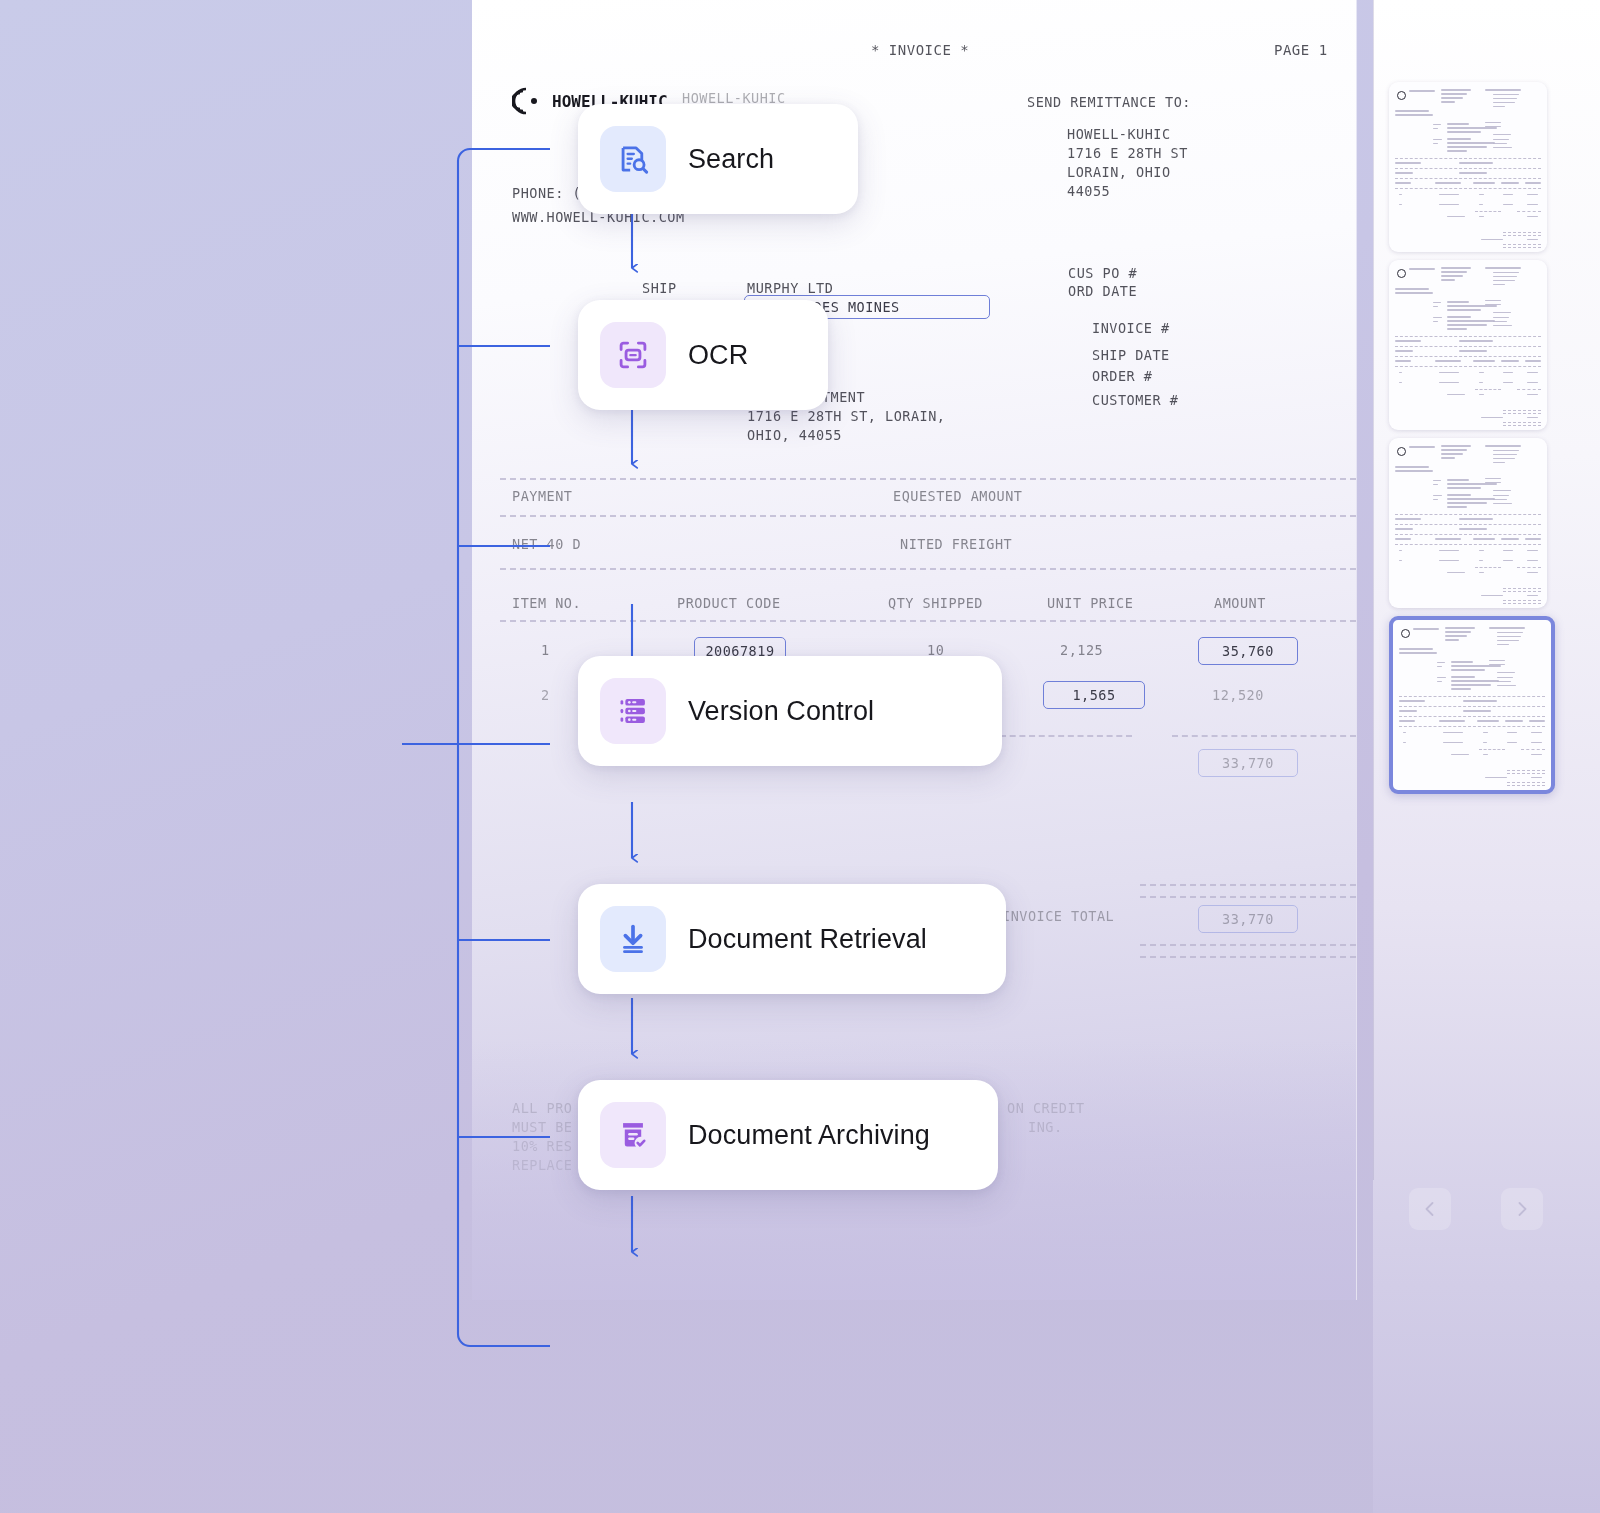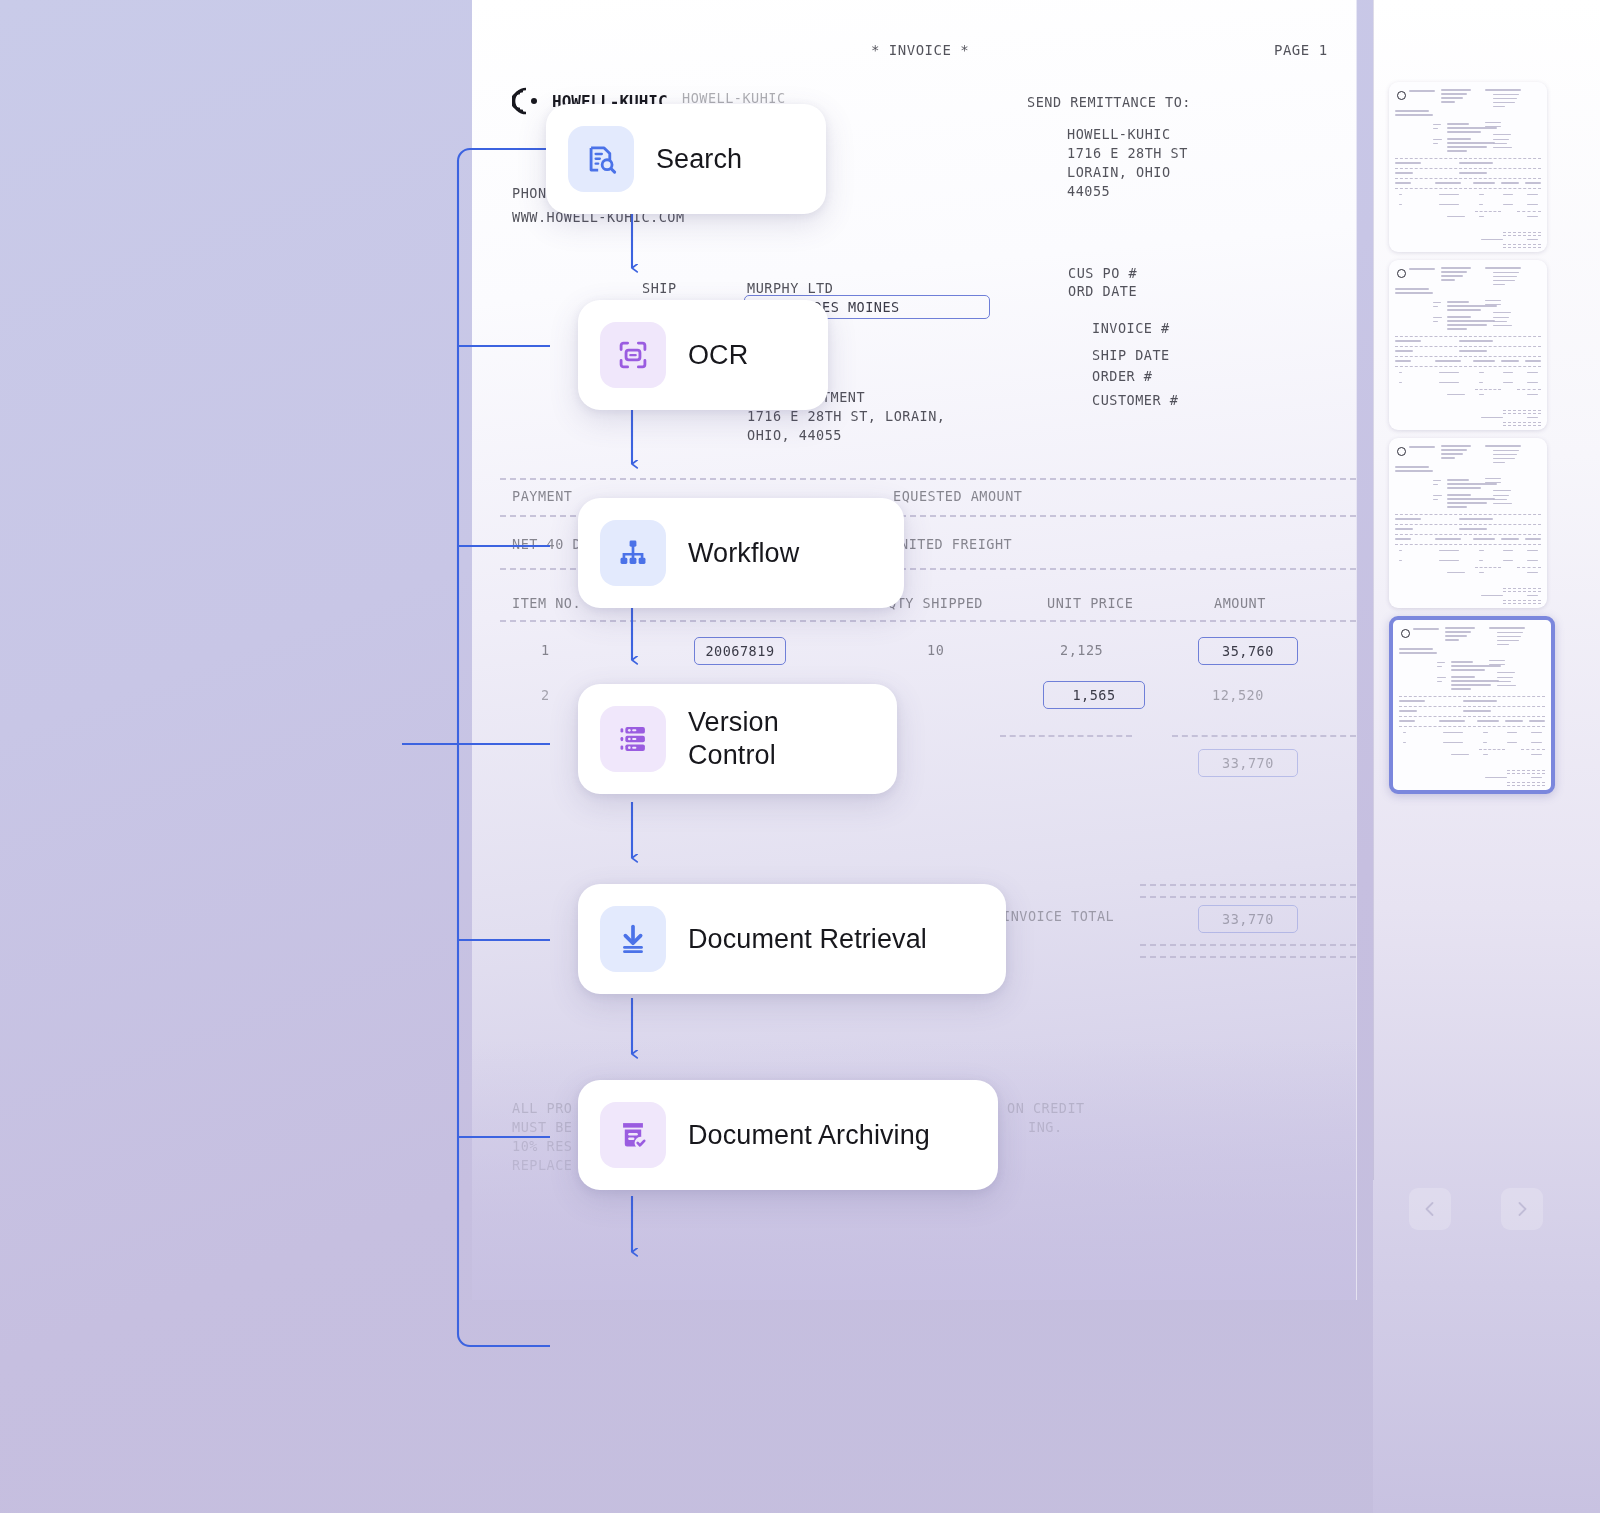--- a/index.html
+++ b/index.html
@@ -464,21 +464,21 @@
       <path d="M632 212 V268" marker-end="url(#arw)"></path>
       <path d="M632 408 V464" marker-end="url(#arw)"></path>
       <path d="M632 604 V660" marker-end="url(#arw)"></path>
       <path d="M632 802 V858" marker-end="url(#arw)"></path>
       <path d="M632 998 V1054" marker-end="url(#arw)"></path>
       <path d="M632 1196 V1252" marker-end="url(#arw)"></path>
     </g>
   </svg>
 
 
-  <div class="node" style="left:546px;top:104px;width:280px;box-sizing:border-box;">
+  <div class="node" style="left:578px;top:104px;width:280px;box-sizing:border-box;">
     <div class="ic blue">
       <svg width="34" height="34" viewBox="0 0 24 24">
         <path d="M5 4.2h9.2l4 4V13" fill="none" stroke="#4b72e8" stroke-width="2" stroke-linejoin="round"></path>
         <path d="M5 4.2v15.6h5" fill="none" stroke="#4b72e8" stroke-width="2" stroke-linejoin="round"></path>
         <rect x="7.4" y="7.6" width="6" height="1.7" rx="0.8" fill="#4b72e8"></rect>
         <rect x="7.4" y="11" width="4.6" height="1.7" rx="0.8" fill="#4b72e8"></rect>
         <rect x="7.4" y="14.4" width="3.4" height="1.7" rx="0.8" fill="#4b72e8"></rect>
         <circle cx="16.3" cy="16" r="3.5" fill="none" stroke="#4b72e8" stroke-width="2"></circle>
         <path d="M19 18.7l2.6 2.6" stroke="#4b72e8" stroke-width="2.2" stroke-linecap="round"></path>
       </svg>
@@ -493,34 +493,22 @@
         <path d="M15.8 3.6h2.9a1.7 1.7 0 0 1 1.7 1.7v2.9" fill="none" stroke="#9a5ce0" stroke-width="2" stroke-linecap="round"></path>
         <path d="M20.4 15.8v2.9a1.7 1.7 0 0 1-1.7 1.7h-2.9" fill="none" stroke="#9a5ce0" stroke-width="2" stroke-linecap="round"></path>
         <path d="M8.2 20.4H5.3a1.7 1.7 0 0 1-1.7-1.7v-2.9" fill="none" stroke="#9a5ce0" stroke-width="2" stroke-linecap="round"></path>
         <rect x="7.1" y="8.6" width="9.8" height="6.8" rx="1.8" fill="none" stroke="#9a5ce0" stroke-width="2"></rect>
         <rect x="9.3" y="11.3" width="5.4" height="1.6" rx="0.8" fill="#9a5ce0"></rect>
       </svg>
     </div>
     <div class="lbl">OCR</div>
   </div>
 
-  <div class="node" style="left:578px;top:498px;width:326px;box-sizing:border-box;">
-    <div class="ic blue">
-      <svg width="34" height="34" viewBox="0 0 24 24">
-        <rect x="9.6" y="3.2" width="4.8" height="4.3" rx="1" fill="#4b72e8"></rect>
-        <rect x="3.2" y="15.4" width="4.8" height="4.3" rx="1" fill="#4b72e8"></rect>
-        <rect x="9.6" y="15.4" width="4.8" height="4.3" rx="1" fill="#4b72e8"></rect>
-        <rect x="16" y="15.4" width="4.8" height="4.3" rx="1" fill="#4b72e8"></rect>
-        <path d="M12 7.5v3.6M5.6 15.4v-2.5h12.8v2.5M12 11.1v4.3" fill="none" stroke="#4b72e8" stroke-width="1.9" stroke-linecap="round"></path>
-      </svg>
-    </div>
-    <div class="lbl">Workflow</div>
-  </div>
-
-  <div class="node" style="left:578px;top:684px;width:319px;box-sizing:border-box;">
+
+  <div class="node" style="left:578px;top:656px;width:424px;box-sizing:border-box;">
     <div class="ic purple">
       <svg width="34" height="34" viewBox="0 0 24 24">
         <rect x="6.6" y="3.6" width="13.8" height="4.6" rx="1.4" fill="#9a5ce0"></rect>
         <rect x="6.6" y="9.7" width="13.8" height="4.6" rx="1.4" fill="#9a5ce0"></rect>
         <rect x="6.6" y="15.8" width="13.8" height="4.6" rx="1.4" fill="#9a5ce0"></rect>
         <circle cx="9.4" cy="5.9" r="0.95" fill="#f0e7fb"></circle>
         <circle cx="9.4" cy="12" r="0.95" fill="#f0e7fb"></circle>
         <circle cx="9.4" cy="18.1" r="0.95" fill="#f0e7fb"></circle>
         <rect x="11.4" y="5.2" width="3" height="1.4" rx="0.7" fill="#f0e7fb"></rect>
         <rect x="11.4" y="11.3" width="3" height="1.4" rx="0.7" fill="#f0e7fb"></rect>

